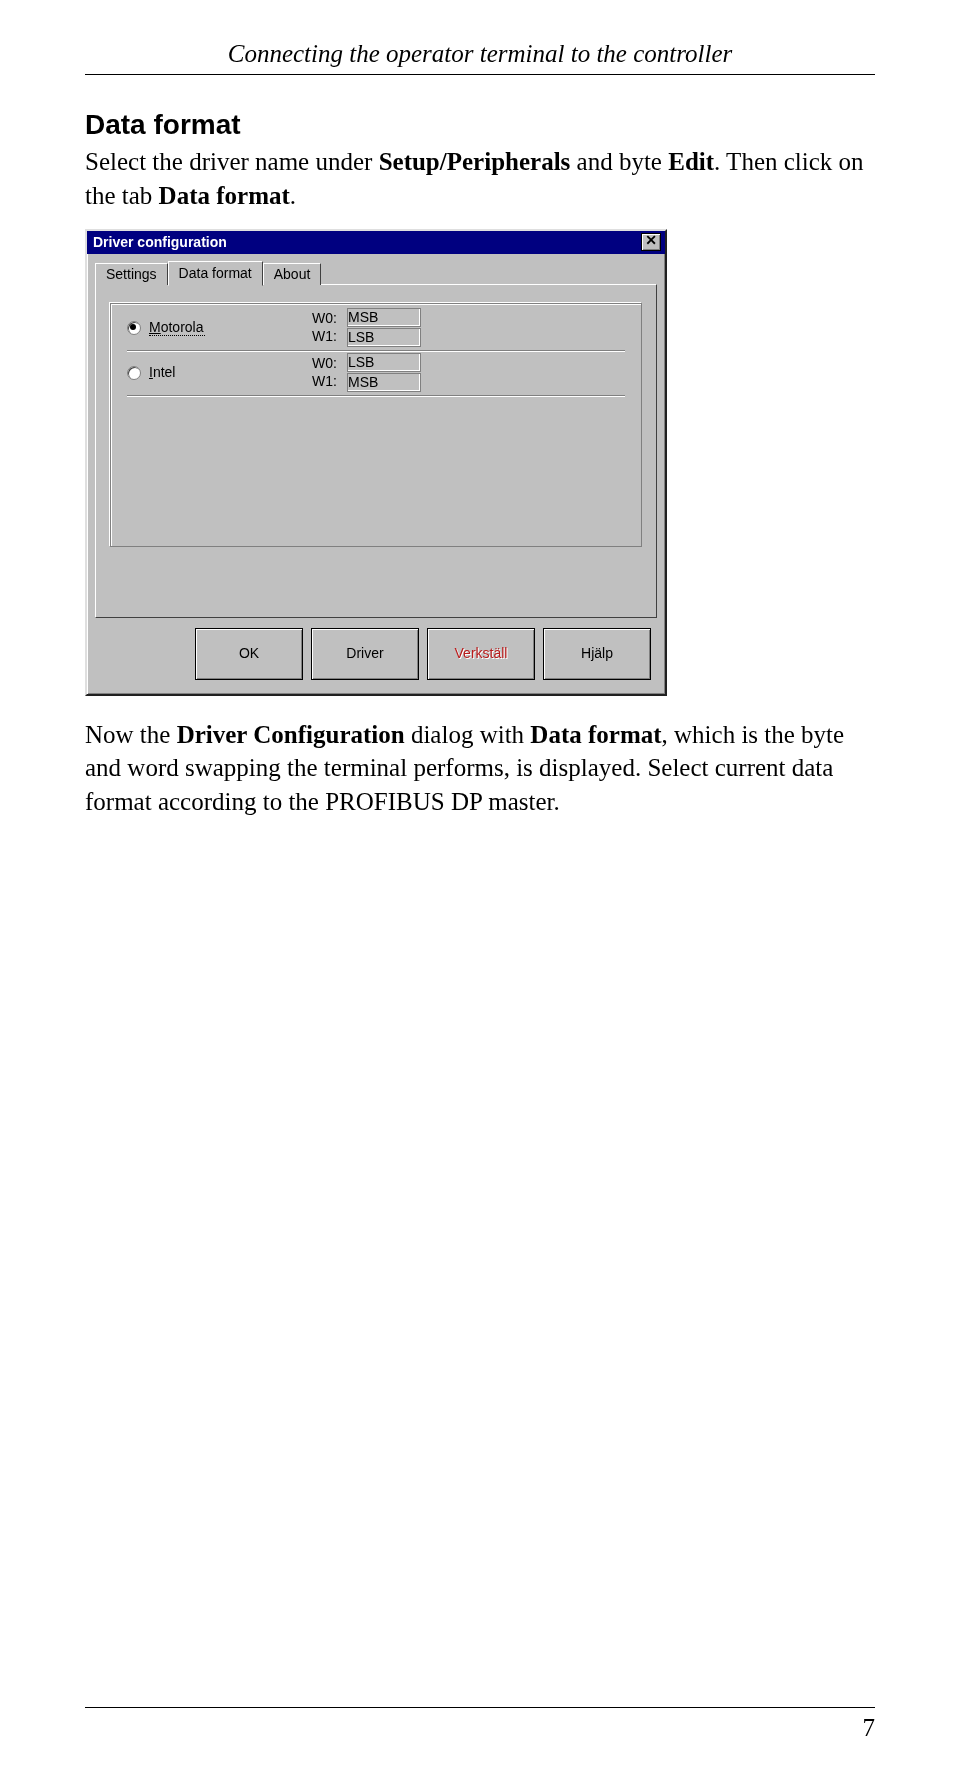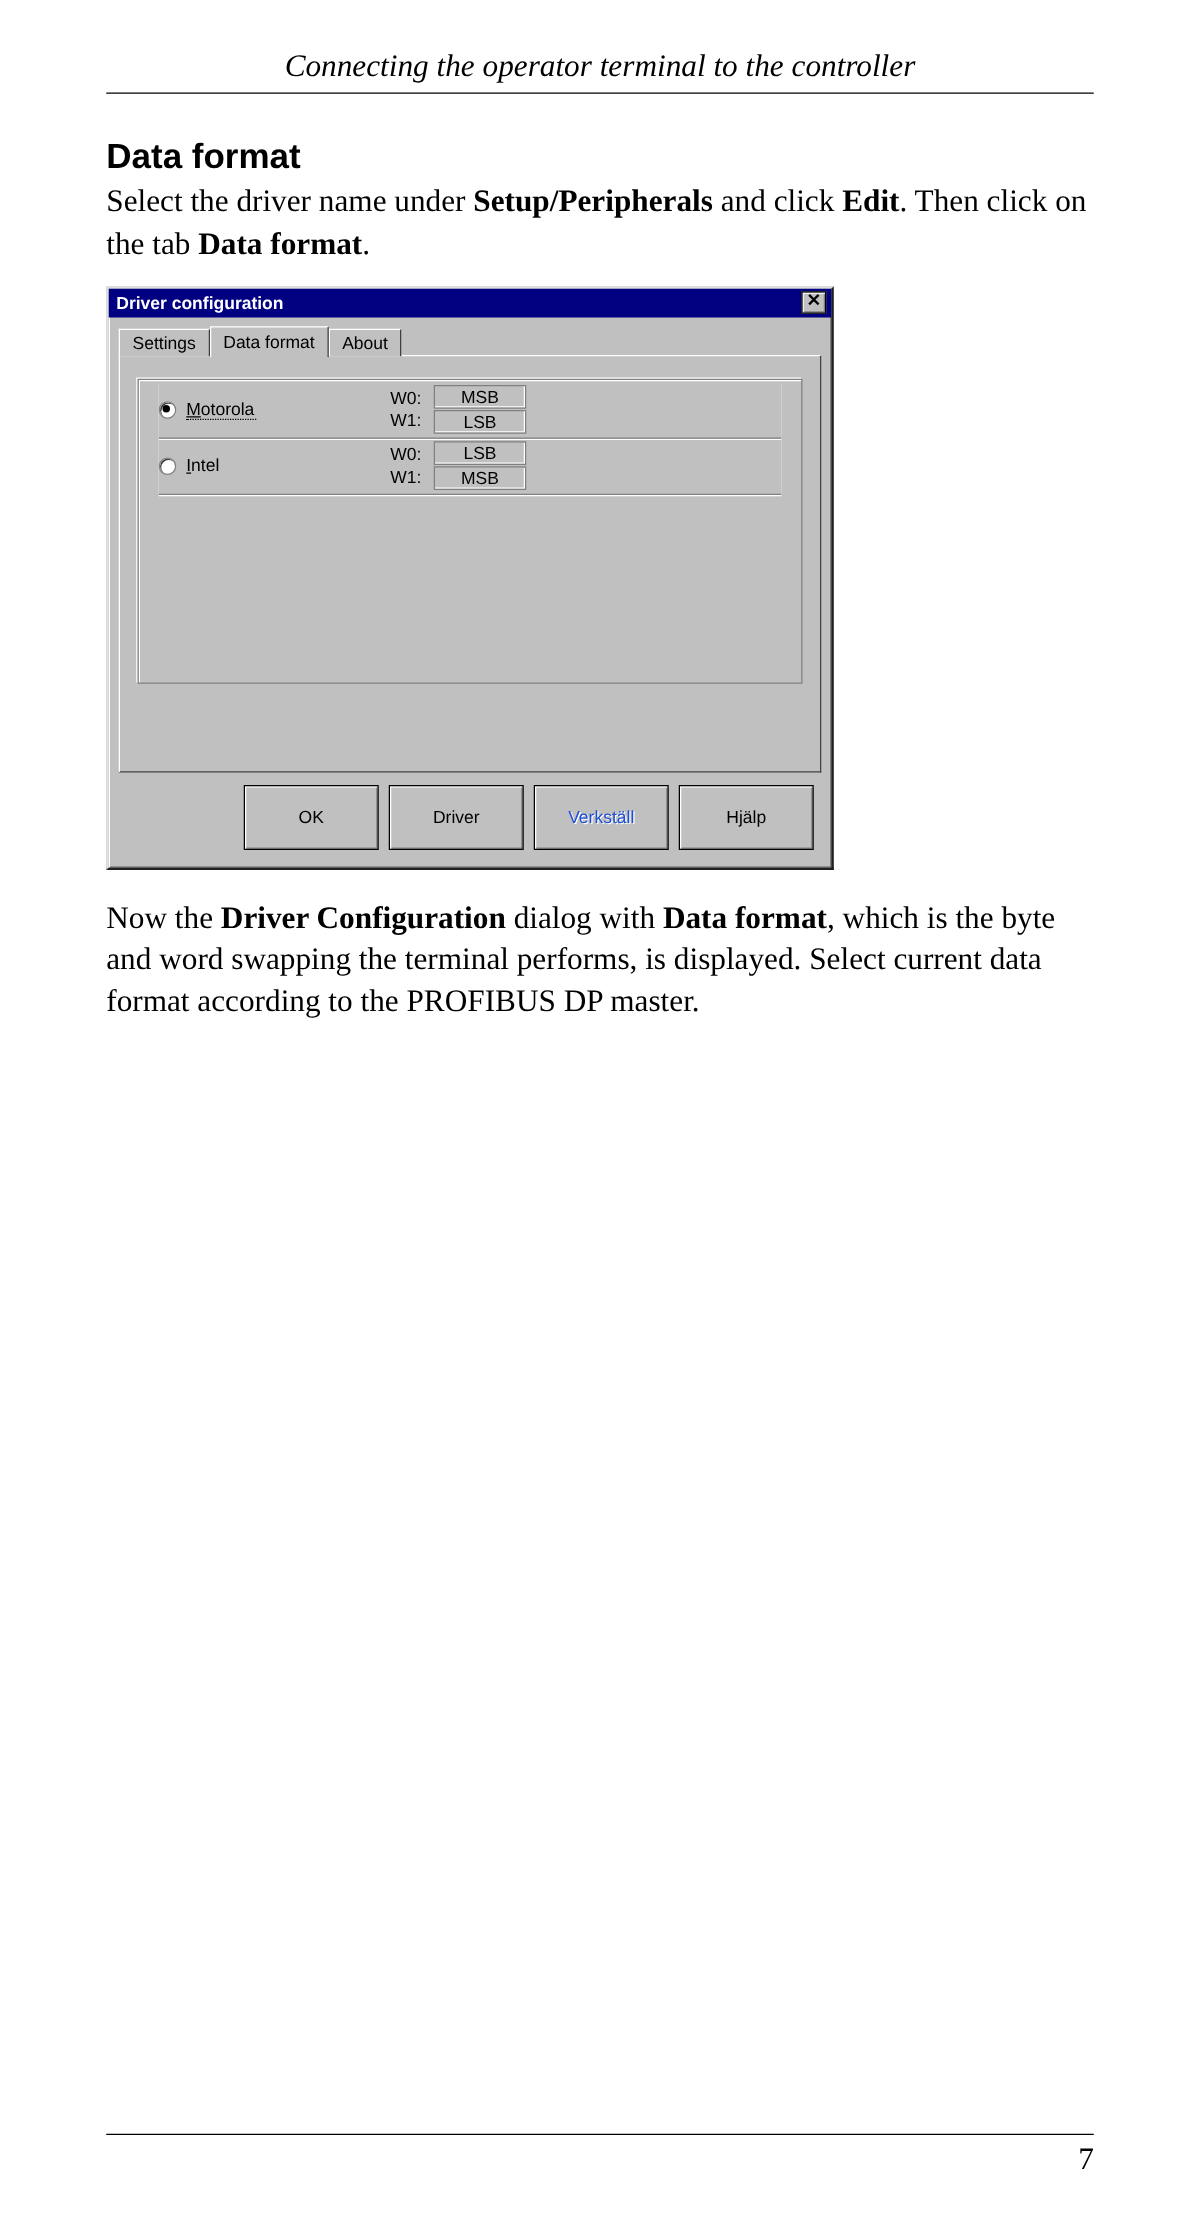--- a/index.html
+++ b/index.html
@@ -158,63 +158,62 @@
     line-height: 1.2;
   }
   .wcol div { height: 18px; }
   .valcol { width: 74px; }
   .valbox {
     border: 1px solid #808080;
     box-shadow: inset -1px -1px 0 #fff;
     background: #c0c0c0;
     height: 17px;
     line-height: 17px;
-    text-align: center;
     margin: 1px 0;
     font-size: 14px;
   }
   .button-row {
     display: flex;
     justify-content: flex-end;
     gap: 8px;
     padding: 10px 6px 4px 6px;
   }
   .wbtn {
     min-width: 90px;
     height: 26px;
     background: #c0c0c0;
     border: 1px solid #000;
     box-shadow: inset 1px 1px 0 #fff, inset -1px -1px 0 #808080;
     text-align: center;
     line-height: 24px;
     font-size: 14px;
     padding: 12px 8px;
   }
-  .wbtn.disabled { color: #1d4ed8; text-shadow: 1px 1px 0 #fff; }
+  .wbtn.disabled { color: #b91c1c; text-shadow: 1px 1px 0 #fff; }
 
   .footer {
     position: absolute;
     left: 85px;
     right: 85px;
     bottom: 50px;
     border-top: 1px solid #000;
     padding-top: 6px;
     text-align: right;
     font-size: 25px;
   }
 </style>
 </head>
 <body>
 
 <div class="running-title">Connecting the operator terminal to the controller</div>
 
 <div class="heading">Data format</div>
 
 <p class="body-text">
-  <span>Select the driver name under </span><b>Setup/Peripherals</b><span> and click </span><b>Edit</b><span>. Then click on the tab </span><b>Data format</b><span>.</span>
+  <span>Select the driver name under </span><b>Setup/Peripherals</b><span> and byte </span><b>Edit</b><span>. Then click on the tab </span><b>Data format</b><span>.</span>
 </p>
 
 <div class="win95 dialog">
   <div class="titlebar">
     <span>Driver configuration</span>
     <span class="close">✕</span>
   </div>
   <div class="client">
     <div class="tabs">
       <div class="tab">Settings</div>

